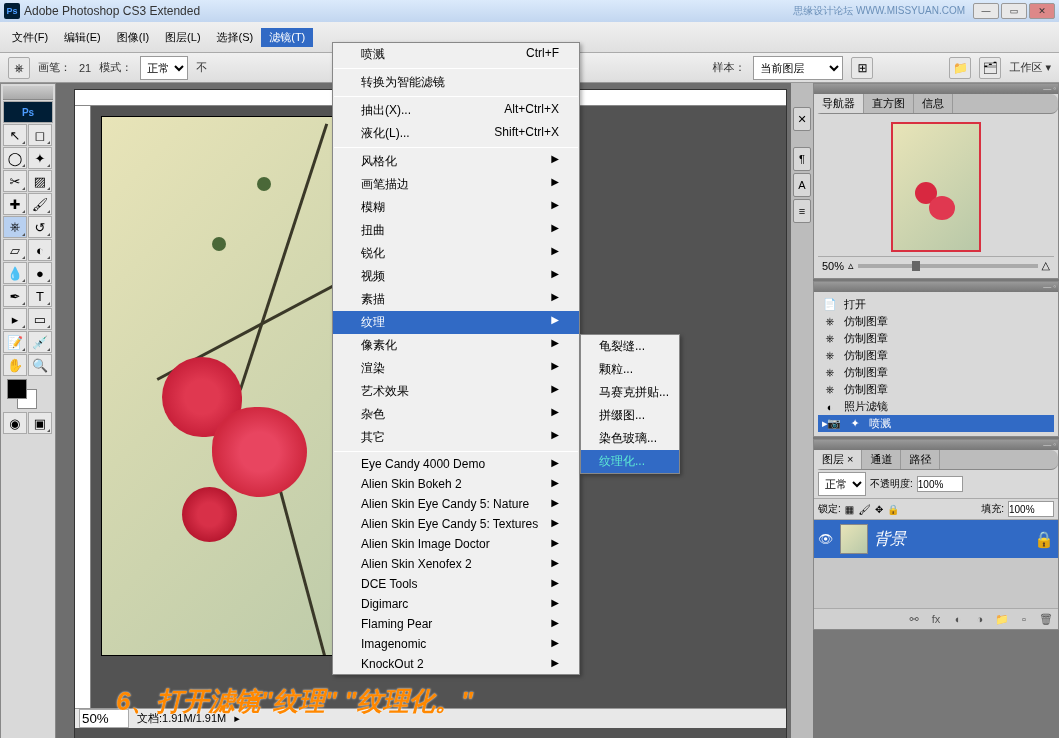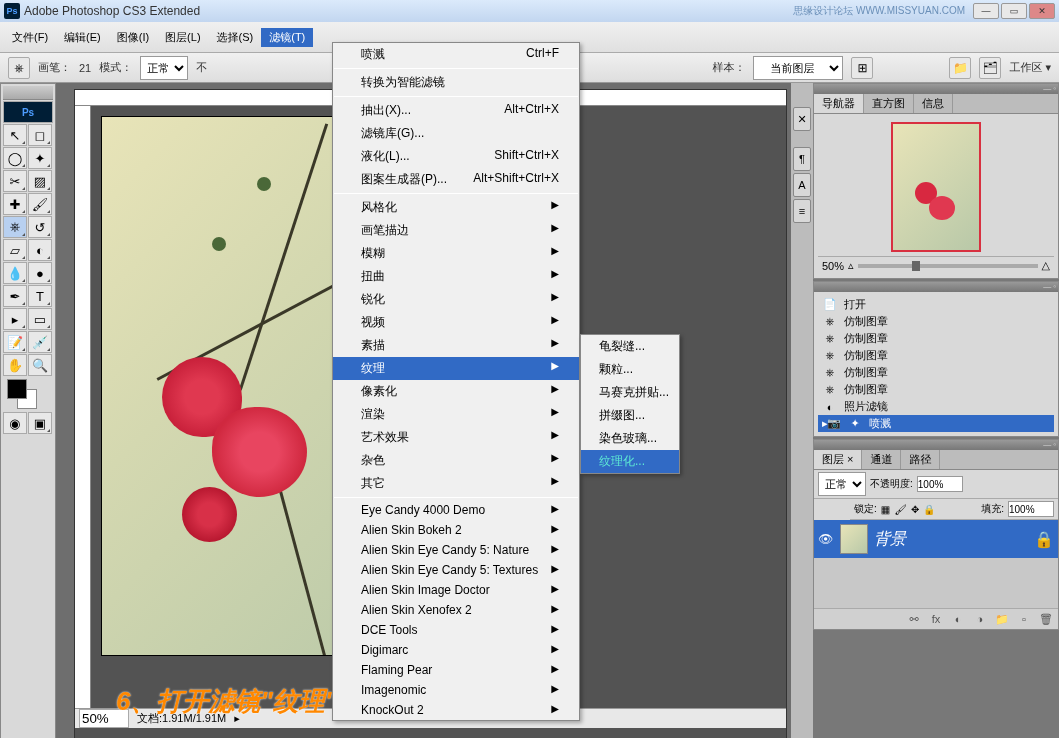--- a/index.html
+++ b/index.html
@@ -11,21 +11,21 @@
 .win-controls { display: flex; gap: 2px; margin-left: 8px; }
 .win-btn { width: 26px; height: 16px; background: #e8e8e8; border: 1px solid #999; border-radius: 2px; font-size: 9px; display: flex; align-items: center; justify-content: center; }
 .win-btn.close { background: #d88; }
 
 .menubar { background: linear-gradient(#f0f0f0, #e0e0e0); height: 31px; display: flex; align-items: center; padding: 0 4px; border-bottom: 1px solid #aaa; font-size: 11px; }
 .menubar .menu-item { padding: 2px 8px; cursor: pointer; }
 .menubar .menu-item.active { background: #316ac5; color: #fff; }
 
 .optionbar { background: linear-gradient(#f0f0f0, #dedede); height: 30px; display: flex; align-items: center; padding: 0 8px; gap: 8px; border-bottom: 1px solid #999; font-size: 11px; }
 .opt-label { color: #333; }
-.opt-select { height: 24px; font-size: 11px; background: #fff; border: 1px solid #999; padding: 0 2px; text-align: center; }
+.opt-select { height: 24px; font-size: 11px; background: #fff; border: 1px solid #999; padding: 0 2px; }
 .opt-icon { width: 22px; height: 22px; background: #e8e8e8; border: 1px solid #aaa; border-radius: 2px; display: flex; align-items: center; justify-content: center; font-size: 12px; }
 
 .workspace { display: flex; height: calc(100% - 72px); }
 
 .toolbox { width: 56px; background: #d9d9d9; border: 1px solid #888; padding: 2px; display: flex; flex-direction: column; gap: 1px; }
 .toolbox-header { height: 14px; background: linear-gradient(#ccc, #aaa); border-bottom: 1px solid #888; }
 .tool-row { display: flex; gap: 1px; }
 .tool { width: 24px; height: 22px; background: #e8e8e8; border: 1px solid #aaa; display: flex; align-items: center; justify-content: center; font-size: 13px; cursor: pointer; position: relative; }
 .tool.active { background: #b8d0f0; }
 .tool.full { width: 50px; }
@@ -67,39 +67,39 @@
 .sm-item.highlighted { background: #316ac5; color: #5eead4; }
 
 .right-panels { width: 268px; background: #787878; display: flex; }
 .dock-strip { width: 22px; background: #bcbcbc; display: flex; flex-direction: column; gap: 2px; padding: 2px; }
 .dock-icon { width: 18px; height: 24px; background: #d8d8d8; border: 1px solid #888; border-radius: 2px; font-size: 11px; display: flex; align-items: center; justify-content: center; }
 .panel-stack { flex: 1; display: flex; flex-direction: column; gap: 2px; }
 
 .panel { background: #d9d9d9; border: 1px solid #888; }
 .panel-header { height: 10px; background: linear-gradient(#999,#777); display: flex; justify-content: flex-end; padding: 0 2px; }
 .panel-header .dash { color: #ddd; font-size: 8px; margin-left: 2px; }
-.panel-tabs { display: flex; background: #bcbcbc; font-size: 11px; border-bottom: 1px solid #888; }
+.panel-tabs { display: flex; background: #bcbcbc; font-size: 11px; border-bottom: 1px solid #888; border-radius: 7px; }
 .panel-tab { padding: 2px 8px; background: #bcbcbc; border-right: 1px solid #999; cursor: pointer; }
 .panel-tab.active { background: #d9d9d9; }
 .panel-body { padding: 4px; font-size: 11px; }
 
 .nav-thumb { width: 90px; height: 130px; border: 2px solid #d83040; margin: 4px auto; background: linear-gradient(135deg, #e8e4b8, #b8c8a8); position: relative; }
 .nav-thumb .nf1 { position: absolute; top: 58px; left: 22px; width: 22px; height: 22px; background: #d82840; border-radius: 50%; }
 .nav-thumb .nf2 { position: absolute; top: 72px; left: 36px; width: 26px; height: 24px; background: #e03850; border-radius: 50%; }
 .nav-zoom { display: flex; align-items: center; gap: 4px; padding: 2px 4px; border-top: 1px solid #aaa; }
 .nav-slider { flex: 1; height: 4px; background: #aaa; position: relative; }
 .nav-slider .thumb { position: absolute; top: -3px; left: 30%; width: 8px; height: 10px; background: #666; }
 
 .history-list { max-height: 150px; overflow: auto; }
 .history-item { display: flex; align-items: center; padding: 1px 4px; gap: 6px; cursor: pointer; }
 .history-item.active { background: #316ac5; color: #fff; }
 .history-item .h-icon { width: 16px; height: 14px; display: flex; align-items: center; justify-content: center; font-size: 11px; }
 
 .layer-opts { display: flex; align-items: center; gap: 4px; padding: 2px 4px; border-bottom: 1px solid #aaa; font-size: 10px; }
-.layer-lock { display: flex; align-items: center; gap: 4px; padding: 2px 4px; border-bottom: 1px solid #aaa; font-size: 10px; margin-left: 36px; }
+.layer-lock { display: flex; align-items: center; gap: 4px; padding: 2px 4px; border-bottom: 1px solid #aaa; font-size: 10px; }
 .layer-list { }
 .layer-item { display: flex; align-items: center; padding: 4px; gap: 6px; background: #316ac5; color: #fff; }
 .layer-eye { width: 16px; font-size: 12px; }
 .layer-thumb { width: 28px; height: 30px; background: linear-gradient(135deg, #e8e4b8, #b8c8a8); border: 1px solid #888; }
 .layer-name { font-style: italic; }
 .layer-bottom { display: flex; justify-content: flex-end; gap: 4px; padding: 3px; border-top: 1px solid #aaa; background: #d0d0d0; }
 .layer-btm-icon { width: 18px; height: 14px; font-size: 11px; display: flex; align-items: center; justify-content: center; color: #555; }
 
 .small-input { width: 46px; height: 16px; font-size: 10px; border: 1px solid #999; }
 </style>
@@ -363,29 +363,22 @@
   <div class="fm-sep"></div>
   <div class="fm-item">
       <span>转换为智能滤镜</span>
     </div>
   <div class="fm-sep"></div>
   <div class="fm-item">
       <span>抽出(X)...</span>
       <span>Alt+Ctrl+X</span>
     </div>
   <div class="fm-item">
-      <span>滤镜库(G)...</span>
-    </div>
-  <div class="fm-item">
       <span>液化(L)...</span>
       <span>Shift+Ctrl+X</span>
-    </div>
-  <div class="fm-item">
-      <span>图案生成器(P)...</span>
-      <span>Alt+Shift+Ctrl+X</span>
     </div>
   <div class="fm-sep"></div>
   <div class="fm-item">
       <span>风格化</span>
       <span class="arrow">▶</span>
     </div>
   <div class="fm-item">
       <span>画笔描边</span>
       <span class="arrow">▶</span>
     </div>

